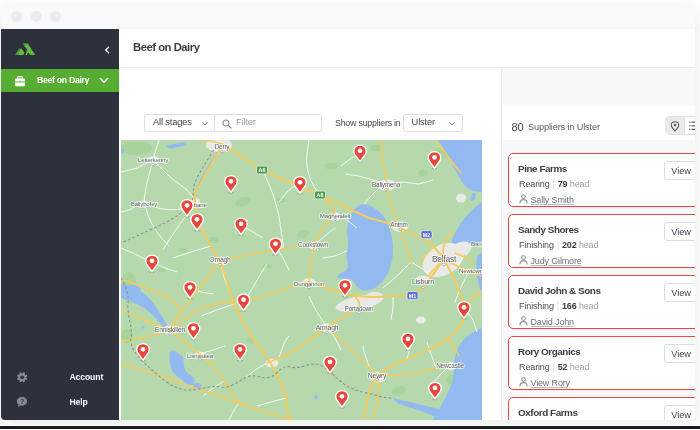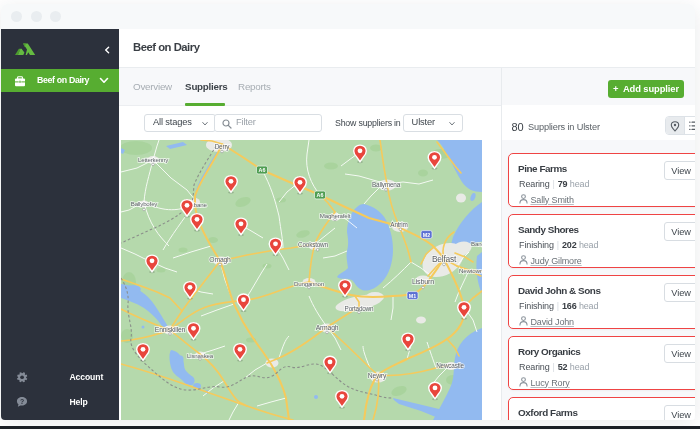--- a/index.html
+++ b/index.html
@@ -86,27 +86,20 @@
       <svg class="abs" style="left:14.5px;top:367.5px" width="12" height="12" viewBox="0 0 13 13">
         <path d="M6.5,1 C9.5,1 12,3 12,5.7 C12,8.4 9.5,10.4 6.5,10.4 C5.9,10.4 5.3,10.3 4.8,10.2 L2,11.6 L2.7,9 C1.6,8.1 1,6.9 1,5.7 C1,3 3.5,1 6.5,1 Z" fill="#848b97"></path>
         <text x="6.5" y="8.3" font-size="7.5" font-weight="700" fill="#2c313c" text-anchor="middle">?</text>
       </svg>
       <span class="abs sbtxt" style="left:36.5px;top:368.5px">Help</span>
     </div>
     <div id="content" class="abs">
       <div id="pghead" class="abs">
           <h1>Beef on Dairy</h1>
         </div>
-      <div id="tabstrip" class="abs">
-        <span class="tab" style="left:14.5px">Overview</span>
-        <span class="tab active" style="left:66.5px">Suppliers</span>
-        <span class="tab" style="left:119.5px">Reports</span>
-        <div id="tabline"></div>
-        <div id="addbtn">+&nbsp; Add supplier</div>
-      </div>
       <div id="leftcol" class="abs">
         <div id="filterrow" class="abs">
           <div class="box" style="left:17.4px;width:72px;margin-left:8px;">
             <span class="abs" style="left:8px;top:2.5px">All stages</span>
             <svg class="chev" viewBox="0 0 8 6">
                 <polyline points="1,1 4,4.3 7,1" fill="none" stroke="#6a7178" stroke-width="1.3" stroke-linecap="round"></polyline>
               </svg>
           </div>
           <div class="box" style="left:95.4px;width:108px;">
             <svg class="abs" style="left:7px;top:4px" width="10" height="10" viewBox="0 0 10 10">
@@ -409,21 +402,21 @@
                 <path d="M0.9,9.5 C0.9,6.9 2.5,5.6 4.5,5.6 C6.5,5.6 8.1,6.9 8.1,9.5" fill="none" stroke="#8d959d" stroke-width="1.1"></path>
               </svg> <a>David John</a></div>
           <div class="vw">View</div>
         </div>
         <div class="card" style="top:268.5px">
           <div class="t">Rory Organics</div>
           <div class="r2">Rearing<span class="sep">|</span><b>52</b> <span class="hd">head</span></div>
           <div class="r3"><svg width="9" height="10" viewBox="0 0 9 10" style="vertical-align:-1px">
                 <circle cx="4.5" cy="2.6" r="1.9" fill="none" stroke="#8d959d" stroke-width="1.1"></circle>
                 <path d="M0.9,9.5 C0.9,6.9 2.5,5.6 4.5,5.6 C6.5,5.6 8.1,6.9 8.1,9.5" fill="none" stroke="#8d959d" stroke-width="1.1"></path>
-              </svg> <a>Lucy Rory</a></div>
+              </svg> <a>View Rory</a></div>
           <div class="vw">View</div>
         </div>
         <div class="card" style="top:329.5px">
           <div class="t">Oxford Farms</div>
           <div class="vw">View</div>
         </div>
       </div>
     </div>
   </div>
   <div id="botline" class="abs"></div>

